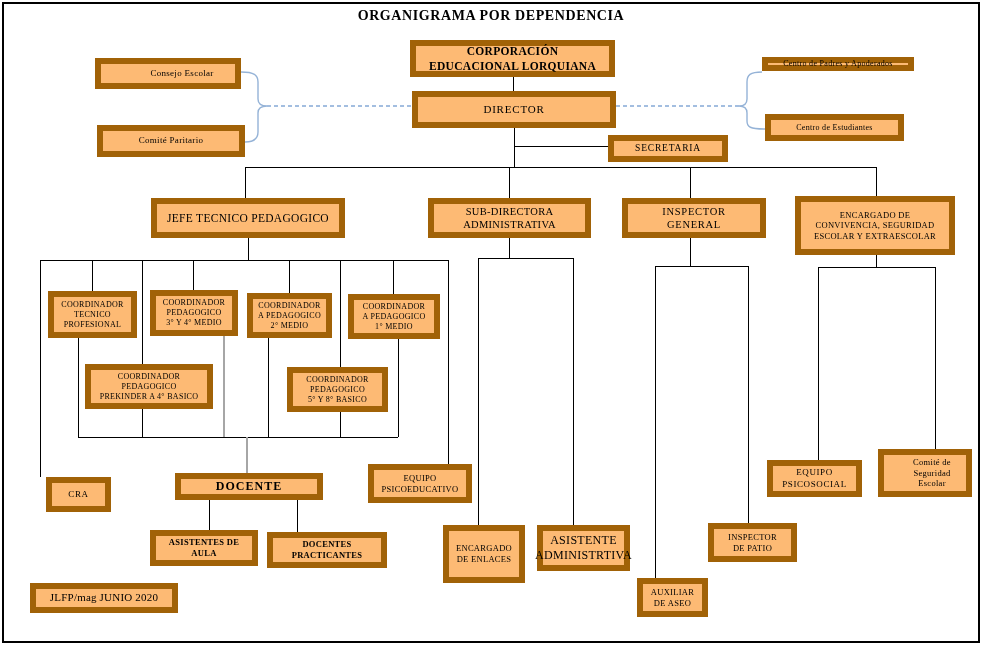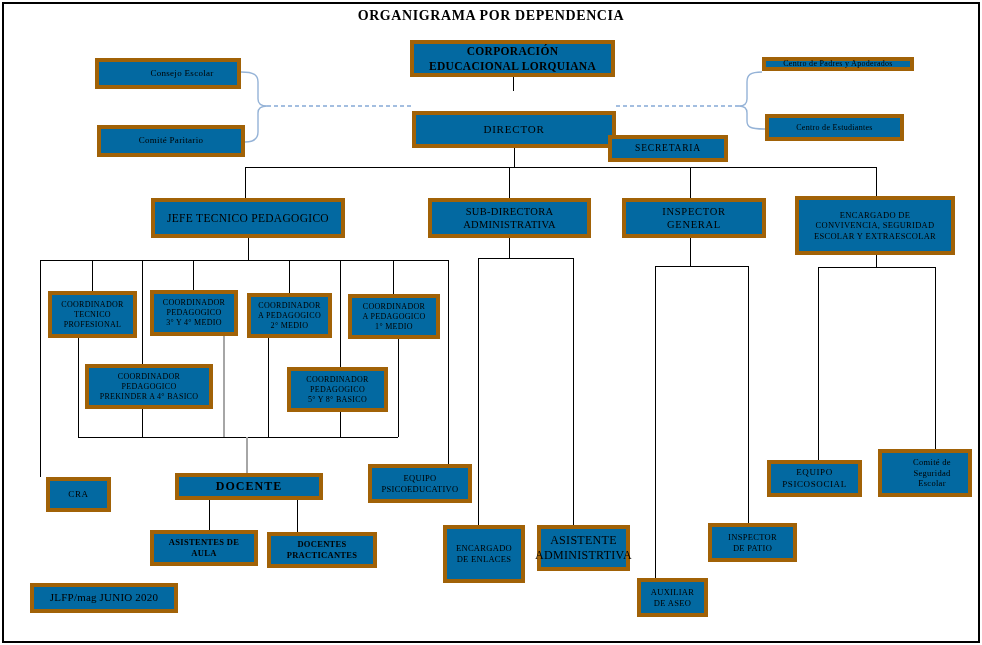--- a/index.html
+++ b/index.html
@@ -7,28 +7,28 @@
     position:relative;width:982px;height:645px;background:#ffffff;
     font-family:"Liberation Serif", serif;overflow:hidden;
   }
   #frame{position:absolute;left:2px;top:2px;right:2px;bottom:2px;border:2px solid #000;pointer-events:none;}
   #page-title{
     position:absolute;left:0;top:8px;width:100%;text-align:center;
     font-size:14px;font-weight:bold;letter-spacing:.6px;color:#000;
   }
   svg.lines{position:absolute;left:0;top:0;}
   .node{
-    position:absolute;box-sizing:border-box;border:4px solid #a16207;background:#0369a1;
+    position:absolute;box-sizing:border-box;border:6px solid #a16207;background:#fdba74;
     display:flex;align-items:center;justify-content:center;text-align:center;
     color:#000;white-space:pre-line;line-height:1.25;letter-spacing:.3px;
   }
   .bold{font-weight:bold;}
   
   .n-corporacion{left:410px;top:40px;width:205px;height:37px;font-size:11.5px;}
-  .n-director{left:412px;top:91px;width:204px;height:37px;font-size:11px;letter-spacing:.8px;margin-top:20px;}
+  .n-director{left:412px;top:91px;width:204px;height:37px;font-size:11px;letter-spacing:.8px;}
   .n-consejo{left:95px;top:58px;width:146px;height:31px;font-size:9px;padding-left:28px;}
   .n-comite-paritario{left:97px;top:125px;width:148px;height:32px;font-size:9px;}
   .n-centro-padres{left:762px;top:57px;width:152px;height:14px;font-size:8px;}
   .n-centro-estudiantes{left:765px;top:114px;width:139px;height:27px;font-size:8px;}
   .n-secretaria{left:608px;top:135px;width:120px;height:27px;font-size:9.5px;letter-spacing:.8px;}
   
   .n-jefe{left:151px;top:198px;width:194px;height:40px;font-size:11.5px;}
   .n-subdirectora{left:428px;top:198px;width:163px;height:40px;font-size:10.5px;}
   .n-inspector-general{left:622px;top:198px;width:144px;height:40px;font-size:10.5px;letter-spacing:.7px;}
   .n-encargado-convivencia{left:795px;top:196px;width:160px;height:59px;font-size:8.5px;}
@@ -36,21 +36,21 @@
   .n-coord-tecnico{left:48px;top:291px;width:89px;height:47px;font-size:8px;}
   .n-coord-ped-34{left:150px;top:290px;width:88px;height:46px;font-size:8px;}
   .n-coord-a-ped-2{left:247px;top:293px;width:85px;height:45px;font-size:8px;}
   .n-coord-a-ped-1{left:348px;top:294px;width:92px;height:45px;font-size:8px;}
   .n-coord-prekinder{left:85px;top:364px;width:128px;height:45px;font-size:8px;}
   .n-coord-58{left:287px;top:367px;width:101px;height:45px;font-size:8px;}
   
   .n-cra{left:32px;top:477px;width:65px;height:35px;font-size:9px;letter-spacing:.7px;margin-left:14px;}
   .n-docente{left:175px;top:473px;width:148px;height:27px;font-size:12px;letter-spacing:1px;}
   .n-asistentes{left:150px;top:530px;width:108px;height:36px;font-size:8.5px;}
-  .n-docentes-prac{left:267px;top:532px;width:110px;height:36px;font-size:8.5px;}
+  .n-docentes-prac{left:267px;top:532px;width:120px;height:36px;font-size:8.5px;}
   .n-equipo-psicoeducativo{left:368px;top:464px;width:104px;height:39px;font-size:8.5px;}
   .n-encargado-enlaces{left:443px;top:525px;width:82px;height:58px;font-size:8.5px;}
   .n-asistente-admin{left:537px;top:525px;width:93px;height:46px;font-size:12px;}
   .n-auxiliar-aseo{left:637px;top:578px;width:71px;height:39px;font-size:8.5px;}
   .n-inspector-patio{left:708px;top:523px;width:89px;height:39px;font-size:8.5px;}
   .n-equipo-psicosocial{left:767px;top:460px;width:95px;height:37px;font-size:9px;letter-spacing:.6px;}
   .n-comite-seguridad{left:878px;top:449px;width:94px;height:48px;font-size:8.5px;padding-left:14px;}
   .n-footer{left:30px;top:583px;width:148px;height:30px;font-size:11px;letter-spacing:.2px;}
 </style>
 </head>

